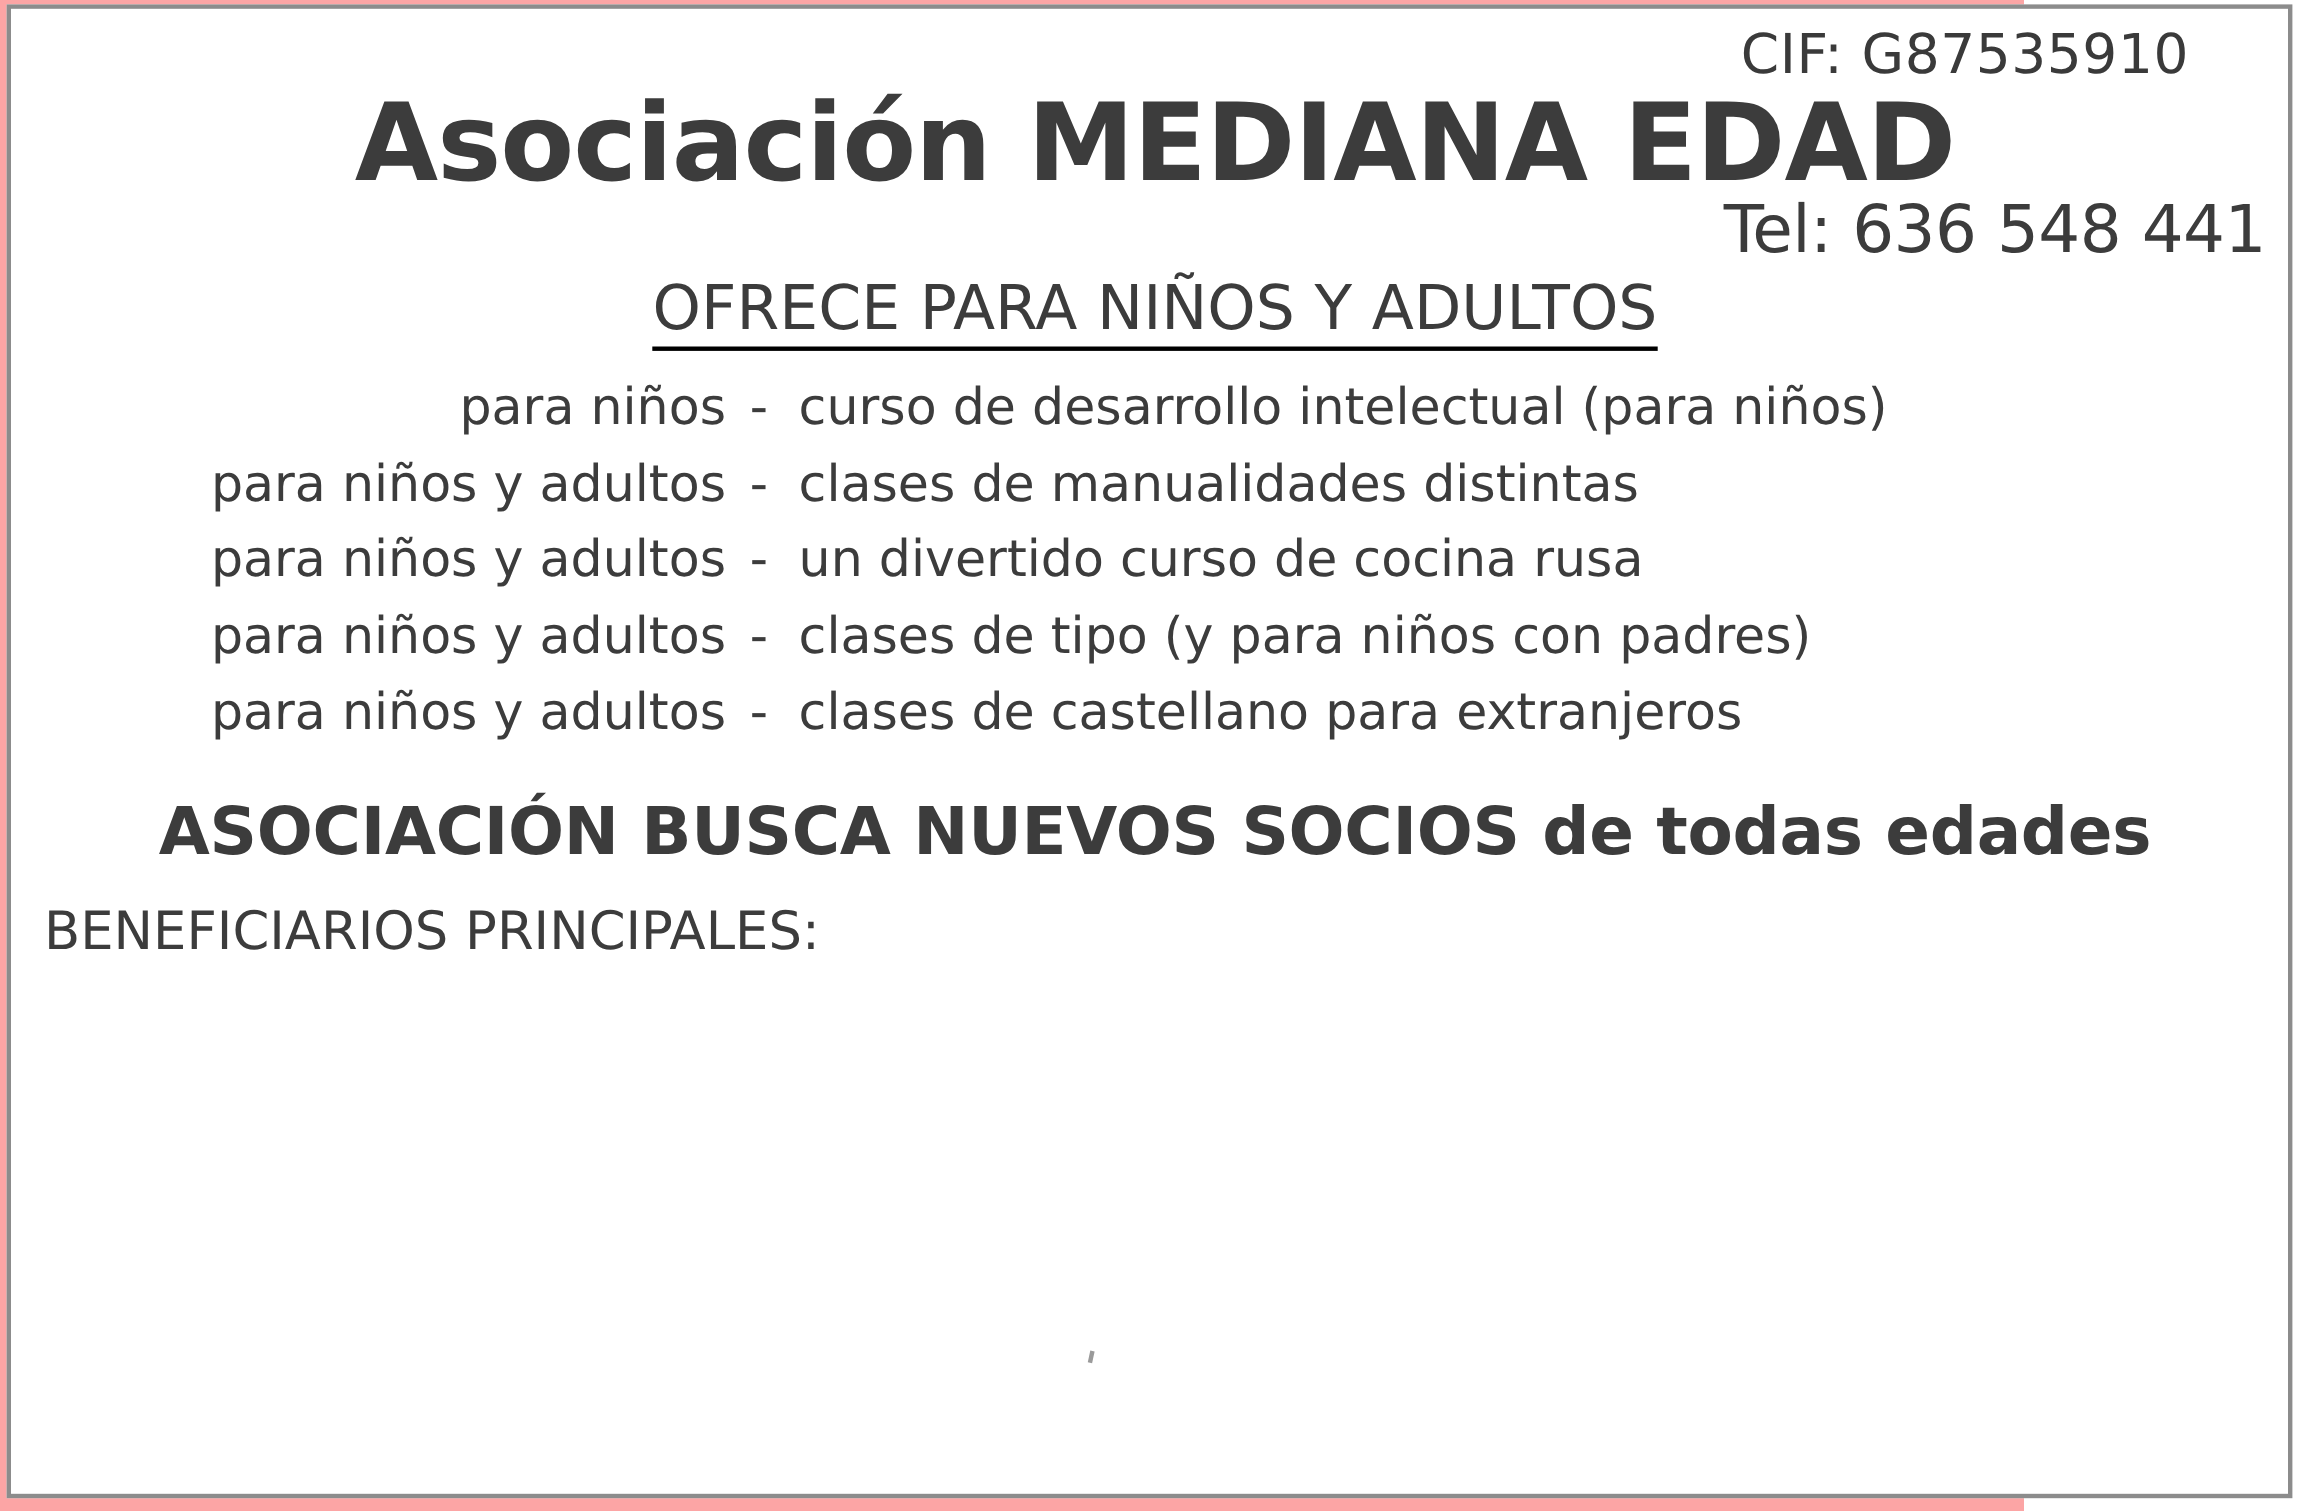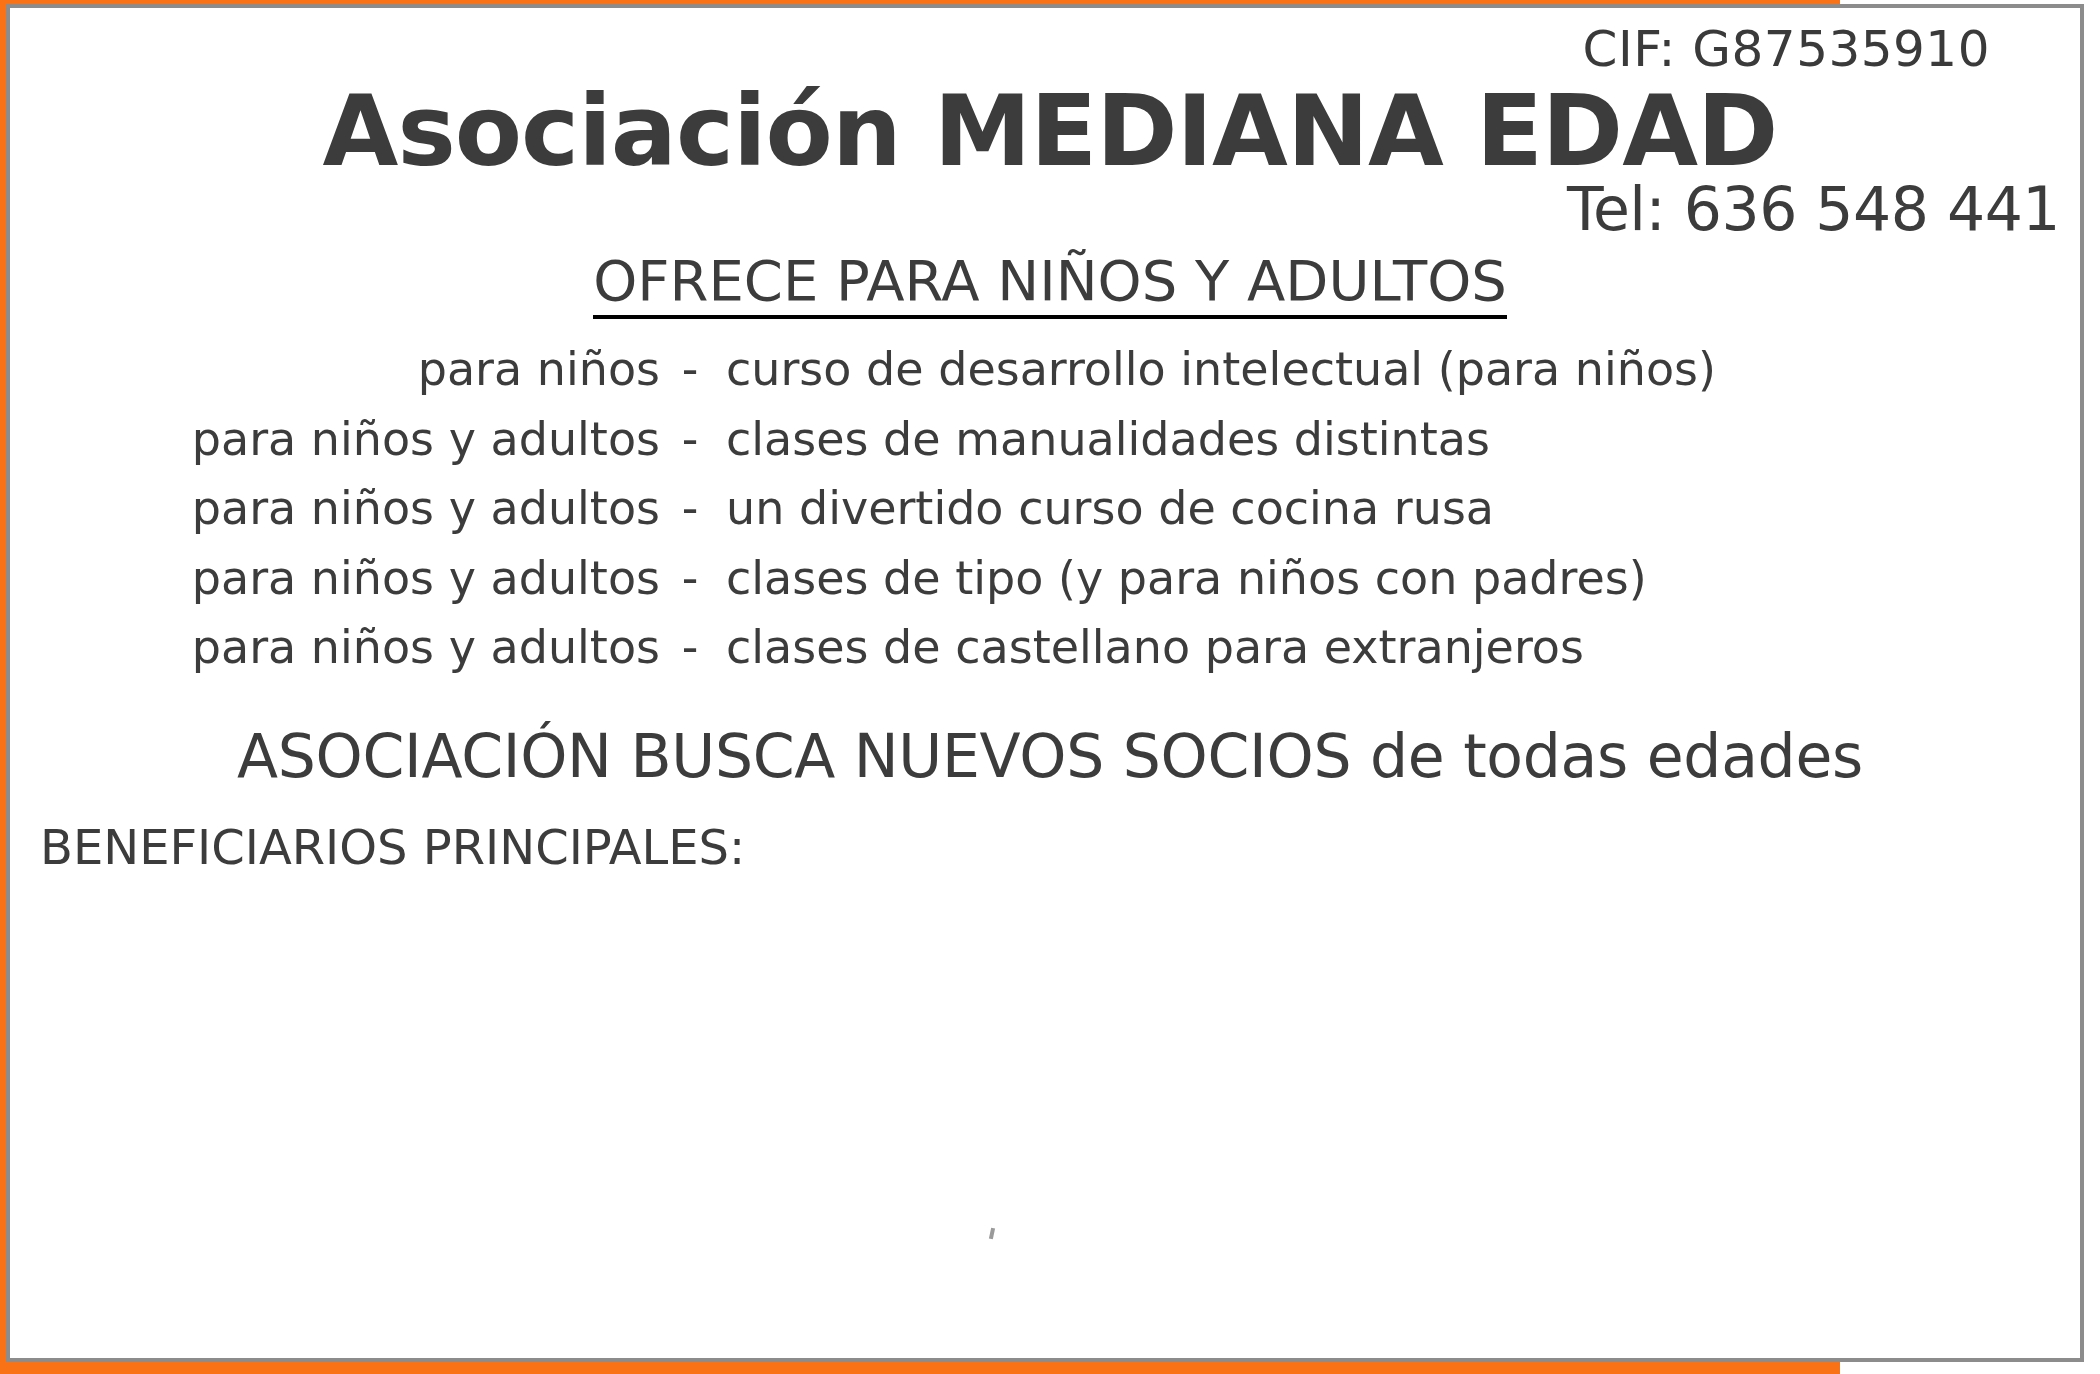--- a/index.html
+++ b/index.html
@@ -11,21 +11,21 @@
     width: 2100px;
     height: 1374px;
     font-family: "DejaVu Sans", sans-serif;
     color: #333333;
     overflow: hidden;
   }
   .page {
     position: relative;
     width: 1840px;
     height: 1374px;
-    background: #f97316;
+    background: #fca5a5;
     box-sizing: border-box;
   }
   
   .scan-frame {
     position: absolute;
     left: 6px;
     top: 4px;
     width: 2078px;
     height: 1358px;
     border: 4px solid #8c8c8c;
@@ -105,20 +105,21 @@
     text-align: left;
     padding-left: 6px !important;
   }
   .seeking {
     text-align: center;
     font-size: 60px;
     color: #3c3c3c;
     margin-top: 40px;
     line-height: 1.1;
     letter-spacing: -0.3px;
+    font-weight: bold;
   }
   .block {
     margin-top: 26px;
     font-size: 48px;
     color: #3c3c3c;
     line-height: 1.2;
   }
   .block .lead {
     font-style: italic;
     font-weight: bold;

